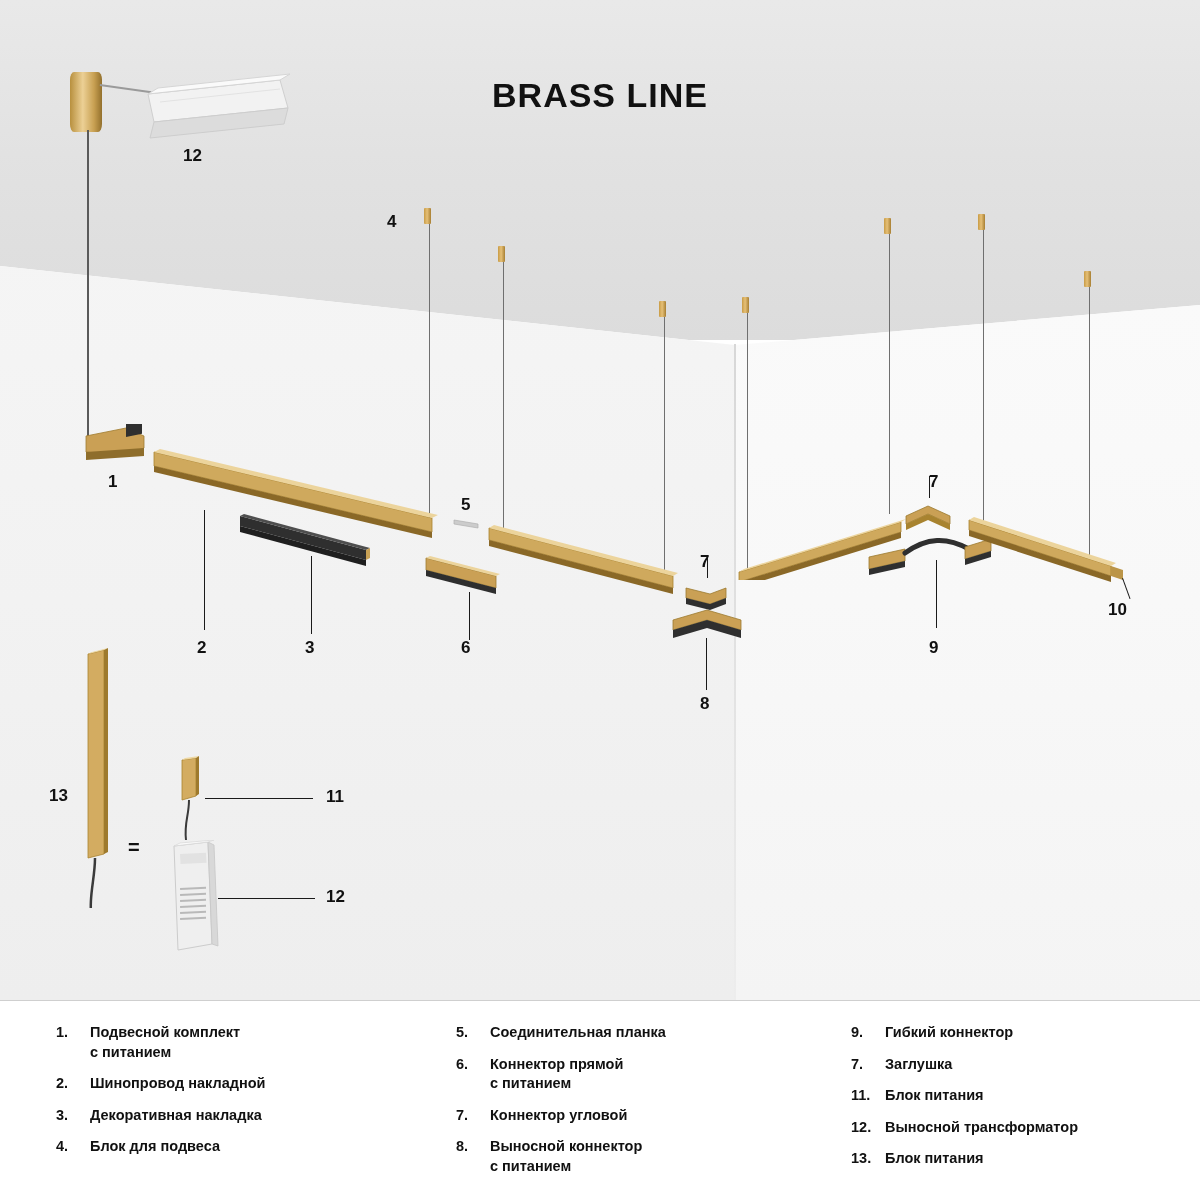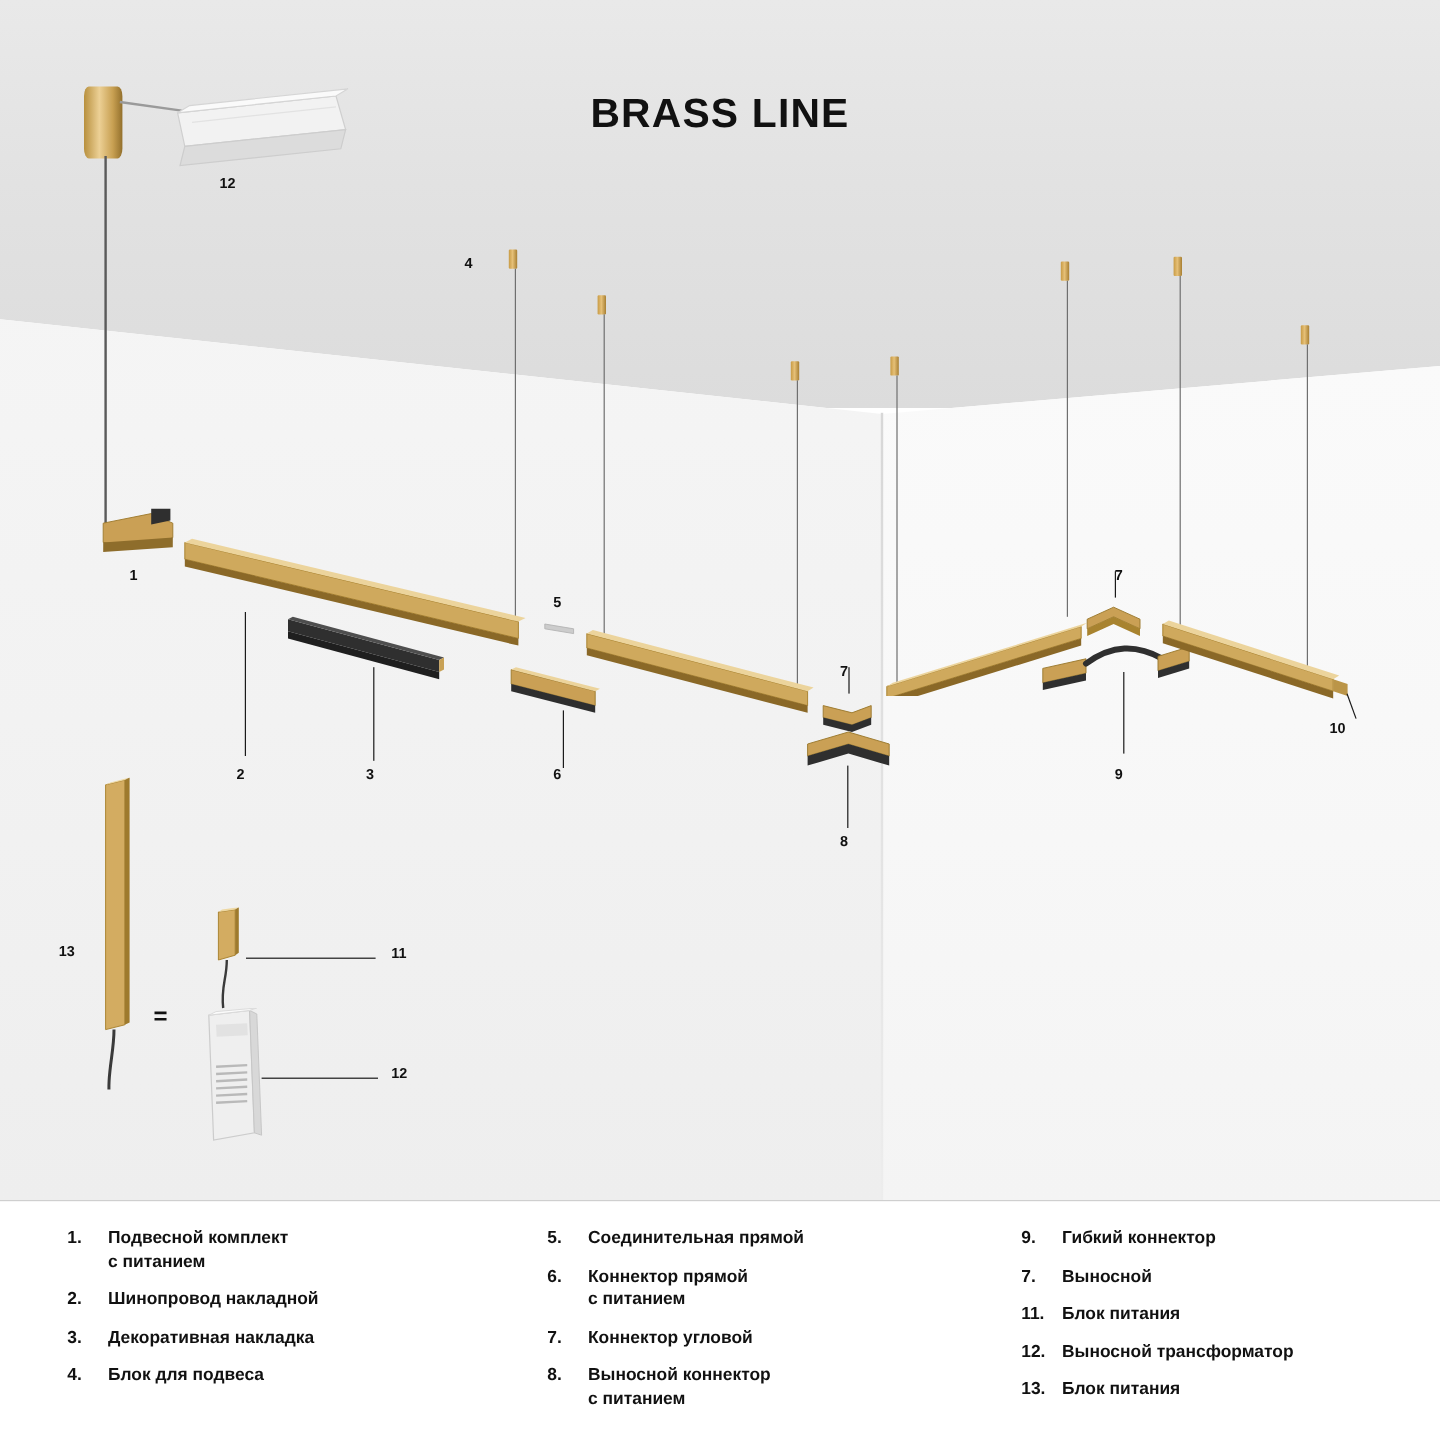--- a/index.html
+++ b/index.html
@@ -45,21 +45,21 @@
   .subtitle{margin-top:11px;font-size:15px;color:#4a4a4a;}
 
   
   .wire{position:absolute;background:#6f6f6f;width:1px;}
   .wire-thick{position:absolute;background:#5a5a5a;width:2px;}
   .nipple{
     position:absolute;width:7px;height:16px;border-radius:1px;
     background:linear-gradient(90deg,#c89b45,#e6c077 45%,#a87f32);
   }
   .lbl{
-    position:absolute;font-size:12px;font-weight:bold;color:#111;
+    position:absolute;font-size:17px;font-weight:bold;color:#111;
     white-space:nowrap;
   }
   .leader{position:absolute;background:#1a1a1a;height:1px;transform-origin:0 0;}
 
   
   .legend{
     position:absolute;left:0;top:1000px;width:1200px;height:200px;
     background:#ffffff;border-top:1px solid #cfcfcf;
   }
   .legend-cols{
@@ -307,21 +307,21 @@
         </div>
         <div class="legend-item">
           <span class="legend-num">4.</span>
           <span class="legend-text">Блок для подвеса</span>
         </div>
       </div>
 
       <div class="legend-col">
         <div class="legend-item">
           <span class="legend-num">5.</span>
-          <span class="legend-text">Соединительная прямой</span>
+          <span class="legend-text">Соединительная планка</span>
         </div>
         <div class="legend-item">
           <span class="legend-num">6.</span>
           <span class="legend-text">Коннектор прямой
 с питанием</span>
         </div>
         <div class="legend-item">
           <span class="legend-num">7.</span>
           <span class="legend-text">Коннектор угловой</span>
         </div>
@@ -332,21 +332,21 @@
         </div>
       </div>
 
       <div class="legend-col">
         <div class="legend-item">
           <span class="legend-num">9.</span>
           <span class="legend-text">Гибкий коннектор</span>
         </div>
         <div class="legend-item">
           <span class="legend-num">7.</span>
-          <span class="legend-text">Выносной</span>
+          <span class="legend-text">Заглушка</span>
         </div>
         <div class="legend-item">
           <span class="legend-num">11.</span>
           <span class="legend-text">Блок питания</span>
         </div>
         <div class="legend-item">
           <span class="legend-num">12.</span>
           <span class="legend-text">Выносной трансформатор</span>
         </div>
         <div class="legend-item">

